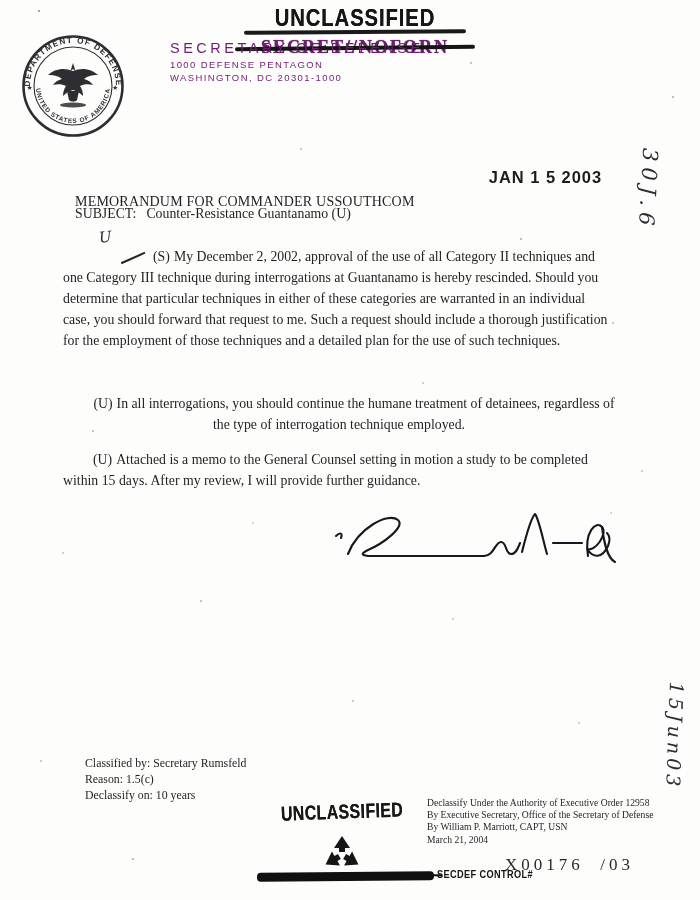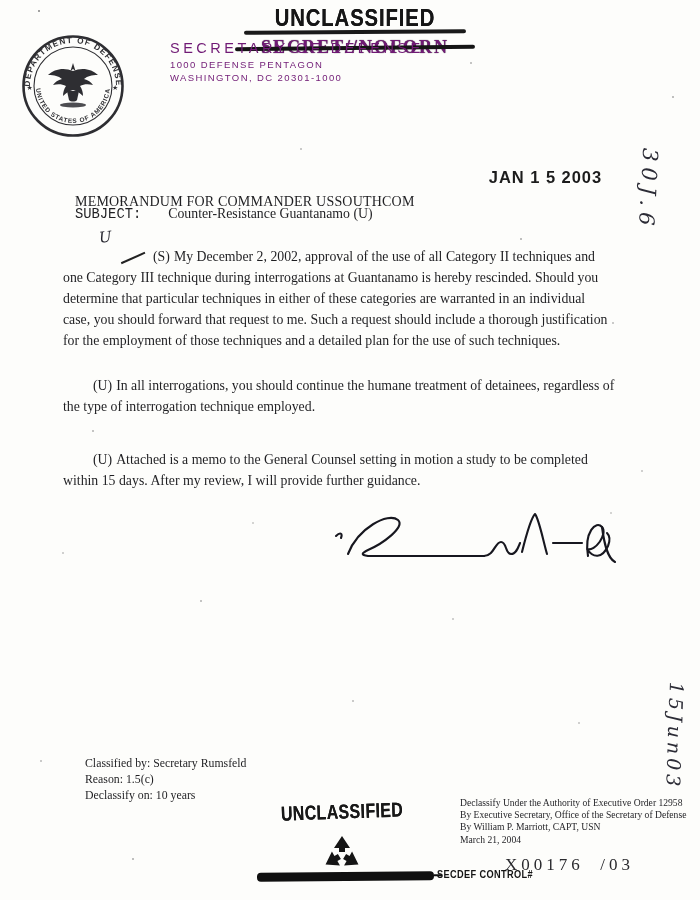--- a/index.html
+++ b/index.html
@@ -39,38 +39,38 @@
   .lh-office{font-size:14.5px;letter-spacing:3.5px;font-weight:500;}
   .lh-addr{font-size:9.5px;letter-spacing:1.4px;margin-top:2.5px;font-weight:500;}
   
   .seal{position:absolute;left:20px;top:33px;}
   
   .memo-line{position:absolute;left:75px;top:170px;font-size:14px;letter-spacing:.2px;margin-top:24px;}
   .date-stamp{position:absolute;left:487px;top:168px;
     font-family:"Liberation Sans",sans-serif;font-size:17px;font-weight:600;
     letter-spacing:1px;color:#1c1c1c;transform:scale(.97,1.02);white-space:pre;}
   .subject-line{position:absolute;left:75px;top:206px;font-size:13.8px;}
-  .subject-line .lbl{margin-right:27px;font-family:Liberation Mono, monospace;}
+  .subject-line .lbl{margin-right:10px;}
   
   .body-par{position:absolute;left:63px;width:552px;margin:0;
     font-size:13.8px;line-height:21px;text-indent:30px;text-align:left;}
-  .par1{top:246px;} .par2{top:375px;} .par3{top:449px;}
+  .par1{top:246px;} .par2{top:393px;text-align:center;} .par3{top:449px;}
   .class-rel{position:relative;display:inline-block;}
   .class-struck{position:relative;display:inline-block;margin-right:4px;}
   .class-struck::after{content:"";position:absolute;left:-3px;top:52%;width:26px;
     height:1.6px;background:#222;transform:rotate(-24deg);}
   .hand-u{position:absolute;left:6px;top:-19px;
     font-family:"DejaVu Serif",serif;font-style:italic;font-size:15px;color:#23232c;
     text-indent:0;transform:rotate(-6deg);}
   .class-mark{margin-right:4px;}
   
   .signature{position:absolute;left:332px;top:498px;}
   
   .classified-block{position:absolute;left:85px;top:755px;font-size:11.8px;line-height:16px;}
-  .declassify-block{position:absolute;left:460px;top:797px;font-size:9.6px;line-height:12.2px;color:#26262a;}
+  .declassify-block{position:absolute;left:427px;top:797px;font-size:9.6px;line-height:12.2px;color:#26262a;}
   .stamp-bottom{position:absolute;left:281px;top:804px;
     font-family:"Liberation Sans",sans-serif;font-weight:bold;font-size:18px;
     letter-spacing:.5px;color:#181818;transform:rotate(-2deg) scale(.88,1.12);
     transform-origin:left center;text-shadow:0 0 .6px #181818;}
   .recycle{position:absolute;left:321px;top:834px;}
   .redact-bar{position:absolute;left:257px;top:872px;width:177px;height:9px;
     background:#101010;border-radius:4px;transform:rotate(-.5deg);}
   .redact-bar::after{content:"";position:absolute;right:-8px;top:3px;width:8px;height:2px;background:#101010;}
   .secdef-label{position:absolute;left:437px;top:869px;
     font-family:"Liberation Sans",sans-serif;font-weight:bold;font-size:10px;

